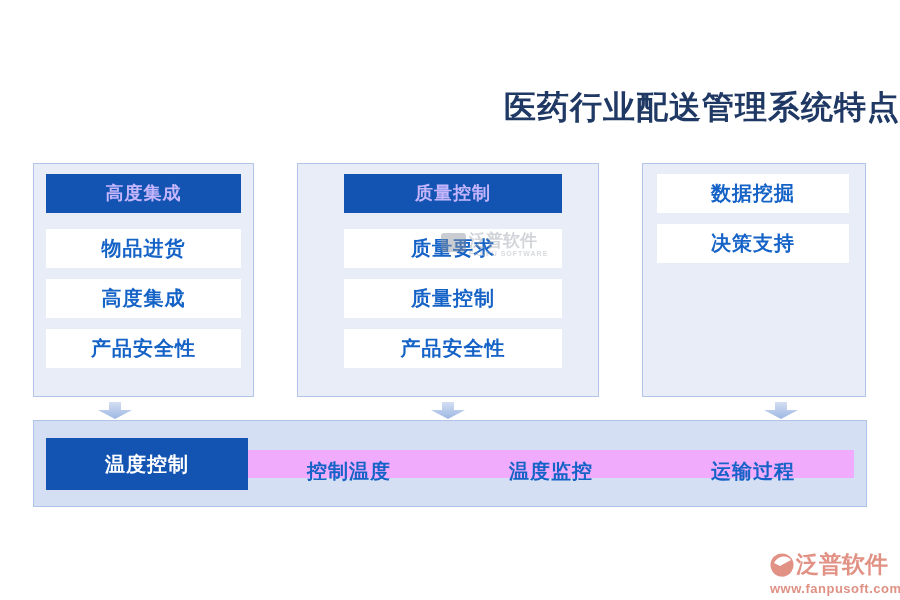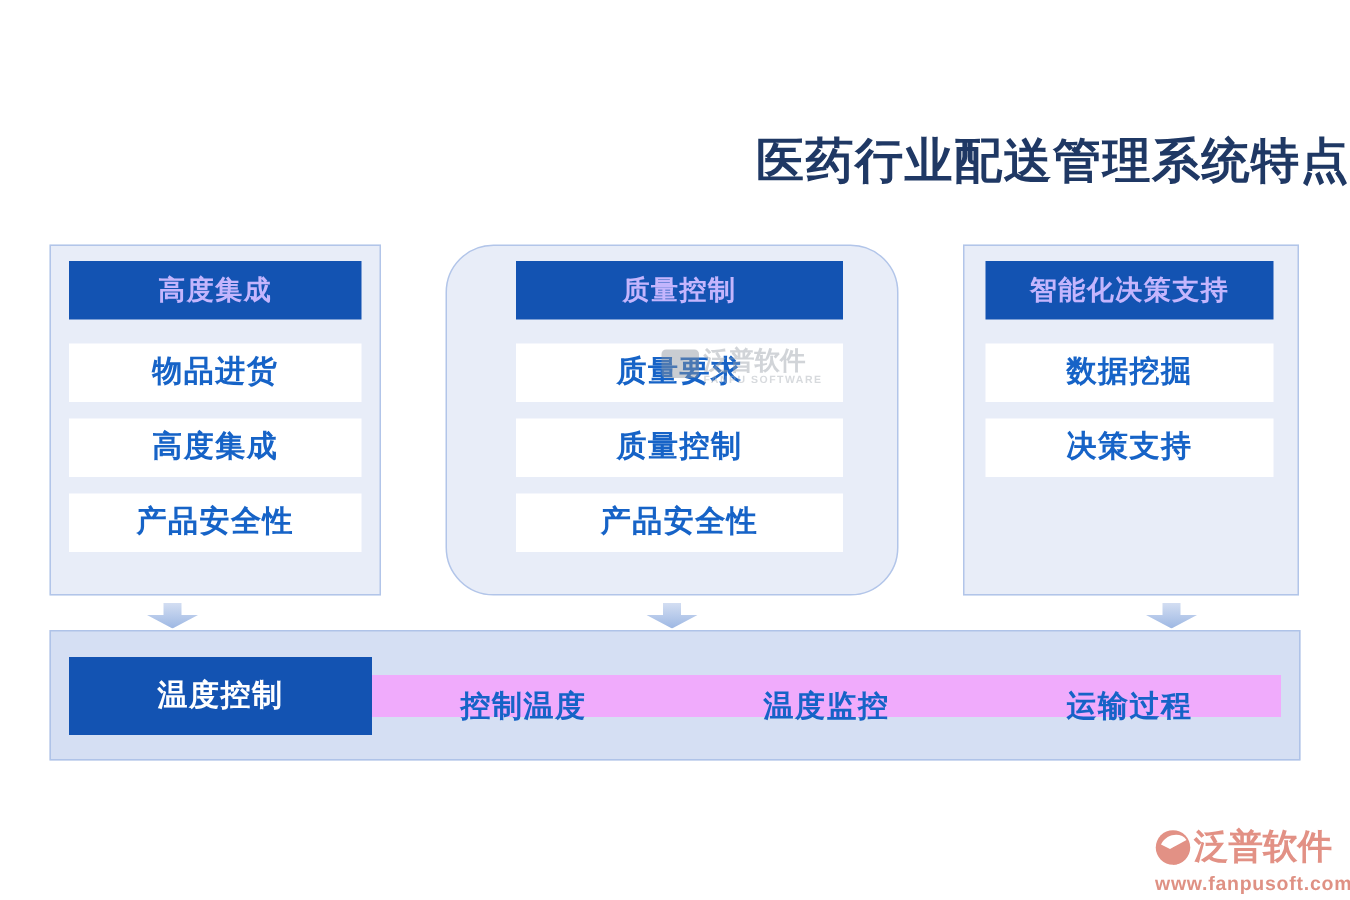--- a/index.html
+++ b/index.html
@@ -9,21 +9,21 @@
   }
   .title{
     position:absolute;top:86px;left:0;width:100%;margin:0;
     text-align:right;font-size:32px;font-weight:bold;color:#1F3864;letter-spacing:1px;
   }
   .panel{
     position:absolute;top:163px;height:234px;box-sizing:border-box;
     background:#E8EDF8;border:1px solid #B2C5E9;padding:10px 12px 0;
   }
   .panel-1{left:33px;width:221px;}
-  .panel-2{left:297px;width:302px;padding-left:46px;padding-right:36px;border-radius:32px;}
+  .panel-2{left:297px;width:302px;padding-left:46px;padding-right:36px;}
   .panel-3{left:642px;width:224px;padding-left:14px;padding-right:16px;}
   .panel-header{
     height:39px;line-height:39px;margin-bottom:16px;
     background:#1353B2;color:#c4b5fd;text-align:center;
     font-size:18px;font-weight:bold;letter-spacing:1px;
   }
   .panel-item{
     height:39px;line-height:39px;margin-bottom:11px;
     background:#ffffff;color:#1663C7;text-align:center;
     font-size:20px;font-weight:bold;letter-spacing:1px;
@@ -67,21 +67,20 @@
   </section>
 
   <section class="panel panel-2">
     <div class="panel-header">质量控制</div>
     <div class="panel-item">质量要求</div>
     <div class="panel-item">质量控制</div>
     <div class="panel-item">产品安全性</div>
   </section>
 
   <section class="panel panel-3">
-    <div class="panel-header">智能化决策支持</div>
     <div class="panel-item">数据挖掘</div>
     <div class="panel-item">决策支持</div>
   </section>
 
   <svg class="flow-arrow arrow-1" viewBox="0 0 34 17">
     <defs>
         <linearGradient id="ag1" x1="0" y1="0" x2="0" y2="1">
       <stop offset="0" stop-color="#D3DEF2"></stop>
           <stop offset="1" stop-color="#9DB7E3"></stop>
     </linearGradient>

